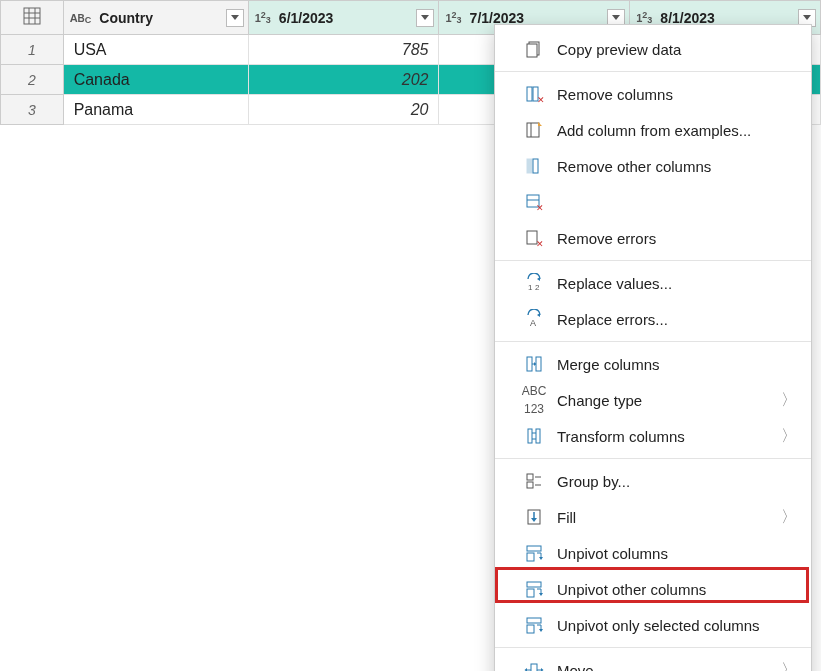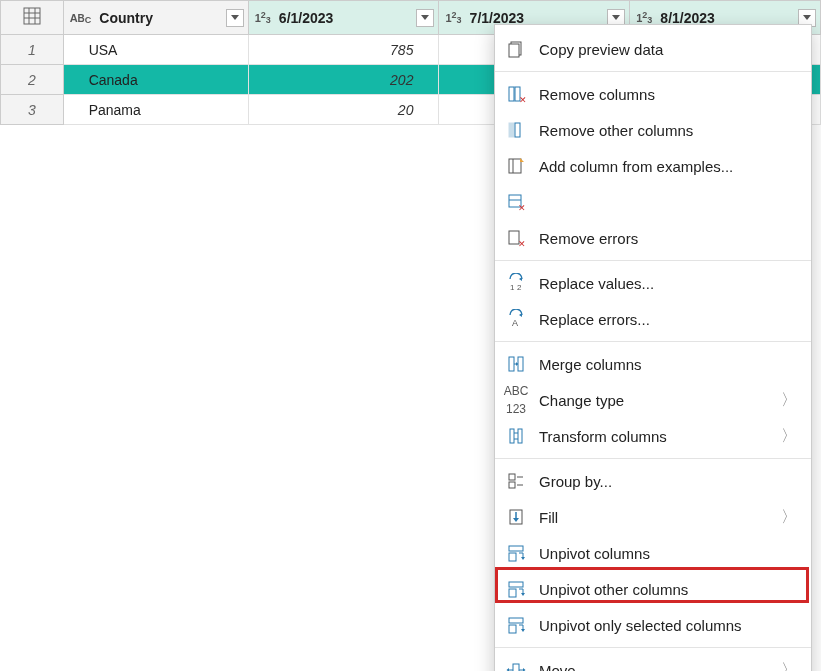--- a/index.html
+++ b/index.html
@@ -62,24 +62,24 @@
     width: 44px;
     border: 1px solid #ccc;
     background: #f3f3f3;
     text-align: center;
     font-style: italic;
     color: #666;
     height: 30px;
   }
   .cell {
     border: 1px solid #e1e1e1;
-    padding: 0 25px;
+    padding: 0 10px;
     height: 30px;
     vertical-align: middle;
-    font-size: 14px;
+    font-size: 16px;
     background:#fff;
   }
   .cell.num { text-align: right; font-style: italic; color:#333; }
   .cell.text { text-align:left; }
   .row-even .cell { background:#14b8a6; }
   .w-country { width: 130px; }
   .w-date { width: 134px; }
   .w-date-last { width: 134px; }
 
   
@@ -93,21 +93,21 @@
     left: 494px; top: 24px;
     width: 318px;
     background: #fff;
     border: 1px solid #ccc;
     box-shadow: 0 6px 18px rgba(0,0,0,0.22);
     padding: 6px 0;
   }
   .menu-item {
     display:flex; align-items:center;
     height: 36px;
-    padding: 0 14px 0 10px;
+    padding: 0 14px 0 28px;
     gap: 12px;
     cursor: pointer;
     position:relative;
   }
   .menu-icon {
     width: 22px; height:22px;
     display:flex;align-items:center;justify-content:center;
     flex-shrink:0;
   }
   .menu-label { flex:1; font-size:15px; color:#222; white-space:nowrap;}
@@ -230,36 +230,36 @@
           <rect x="9" y="3" width="5" height="14" fill="none" stroke="#2a7ab0"></rect>
           <text x="13" y="19" font-size="9" fill="#c33">✕</text>
         </svg>
     </span>
     <span class="menu-label">Remove columns</span>
   </div>
 
   <div class="menu-item">
     <span class="menu-icon">
       <svg width="20" height="20" viewBox="0 0 20 20">
-          <rect x="3" y="3" width="5" height="14" fill="#2a7ab0" opacity="0.25" stroke="#2a7ab0"></rect>
-          <rect x="9" y="3" width="5" height="14" fill="none" stroke="#2a7ab0"></rect>
-        </svg>
-    </span>
-    <span class="menu-label">Remove other columns</span>
-  </div>
-
-  <div class="menu-item">
-    <span class="menu-icon">
-      <svg width="20" height="20" viewBox="0 0 20 20">
           <rect x="3" y="3" width="12" height="14" fill="none" stroke="#555"></rect>
           <line x1="7" y1="3" x2="7" y2="17" stroke="#555"></line>
           <polygon points="14,2 18,6 14,6" fill="#e8a33d"></polygon>
         </svg>
     </span>
     <span class="menu-label">Add column from examples...</span>
+  </div>
+
+  <div class="menu-item">
+    <span class="menu-icon">
+      <svg width="20" height="20" viewBox="0 0 20 20">
+          <rect x="3" y="3" width="5" height="14" fill="#2a7ab0" opacity="0.25" stroke="#2a7ab0"></rect>
+          <rect x="9" y="3" width="5" height="14" fill="none" stroke="#2a7ab0"></rect>
+        </svg>
+    </span>
+    <span class="menu-label">Remove other columns</span>
   </div>
 
   <div class="menu-item">
     <span class="menu-icon">
       <svg width="20" height="20" viewBox="0 0 20 20">
           <rect x="3" y="3" width="12" height="12" fill="none" stroke="#2a7ab0"></rect>
           <line x1="3" y1="8" x2="15" y2="8" stroke="#2a7ab0"></line>
           <text x="12" y="19" font-size="9" fill="#c33">✕</text>
         </svg>
     </span>

